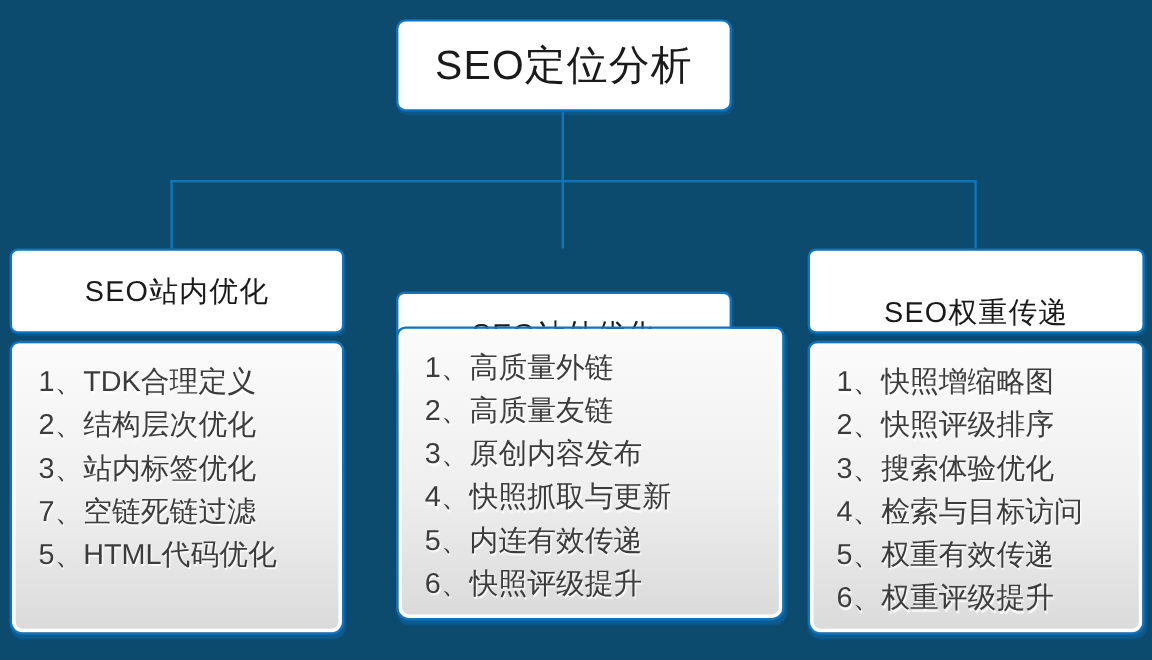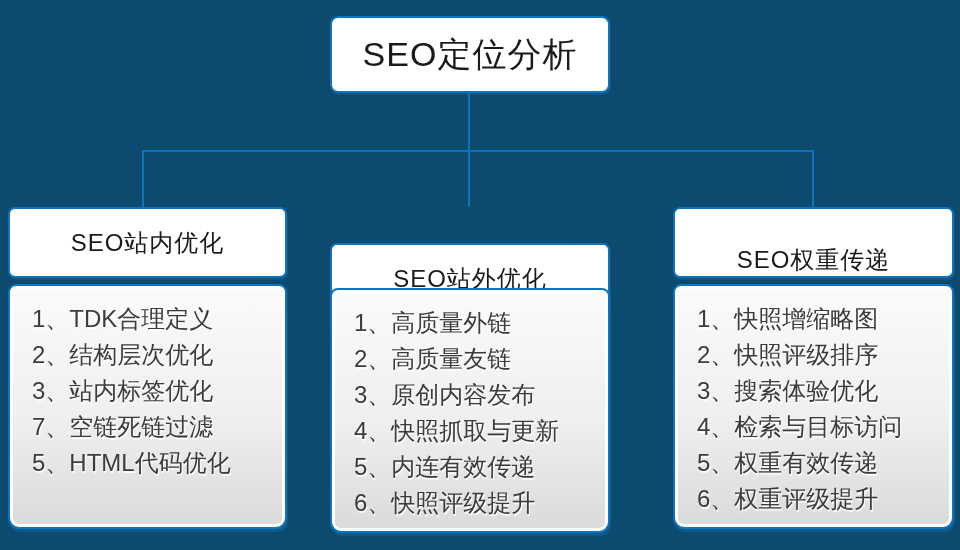--- a/index.html
+++ b/index.html
@@ -65,21 +65,21 @@
     font-size:24px;
     line-height:36px;
     color:var(--text-dark);
     text-shadow:1px 2px 1px rgba(255,255,255,0.95);
     white-space:nowrap;
   }
   
   .col-onsite  .branch-header{left:8px;  top:207px;width:279px;}
   .col-onsite  .list-box     {left:8px;  top:284px;width:279px;}
   .col-offsite .branch-header{left:330px;top:207px;width:280px;margin-top:36px;}
-  .col-offsite .list-box     {left:330px;top:288px;width:280px;}
+  .col-offsite .list-box     {left:330px;top:272px;width:324px;}
   .col-weight  .branch-header{left:673px;top:207px;width:281px;align-items:flex-end;}
   .col-weight  .list-box     {left:673px;top:284px;width:281px;}
 </style>
 </head>
 <body>
 
 <div class="canvas">
 
   <div class="connector v" style="left:468px;top:93px;height:58px;"></div>
   <div class="connector h" style="left:142px;top:150px;width:672px;"></div>

